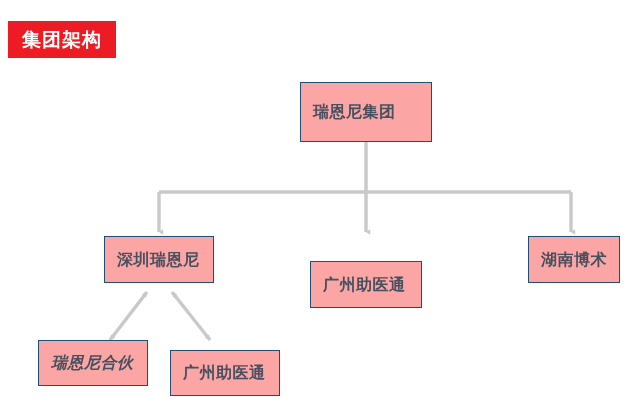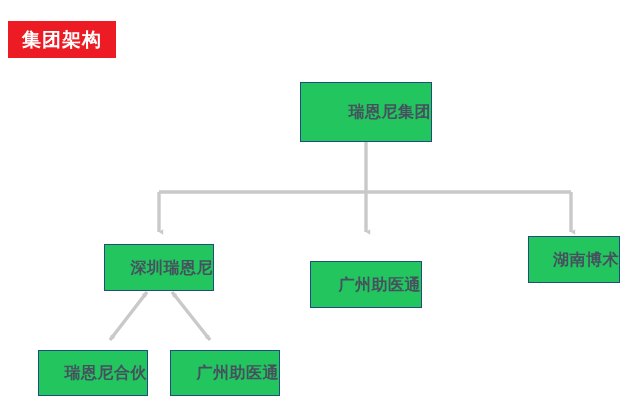--- a/index.html
+++ b/index.html
@@ -53,42 +53,43 @@
     top: 0;
     width: 628px;
     height: 406px;
     pointer-events: none;
   }
 
   
   .node {
     position: absolute;
     box-sizing: border-box;
-    background: #22c55e;
+    background: #fca5a5;
     border: 1.6px solid #1f4e79;
     display: flex;
     align-items: center;
-    justify-content: flex-end;
+    justify-content: flex-start;
     z-index: 2;
+    padding-left: 12px;
   }
   .node-label {
     color: #46505e;
     font-size: 16px;
     font-weight: bold;
     letter-spacing: 0.5px;
     line-height: 1;
     white-space: nowrap;
   }
 
   
   .node-root        { left: 300px; top: 82px;  width: 132px; height: 60px; }
-  .node-shenzhen    { left: 104px; top: 236px; width: 110px; height: 47px; margin-top: 8px; }
+  .node-shenzhen    { left: 104px; top: 236px; width: 110px; height: 47px; }
   .node-guangzhou   { left: 310px; top: 236px; width: 112px; height: 47px; margin-top: 25px; }
   .node-hunan       { left: 528px; top: 236px; width:  92px; height: 47px; }
-  .node-partnership { left:  38px; top: 350px; width: 110px; height: 46px; }
+  .node-partnership { left:  38px; top: 340px; width: 110px; height: 46px; font-style: italic; }
   .node-gzbranch    { left: 170px; top: 350px; width: 110px; height: 46px; }
 </style>
 </head>
 <body>
 
 <div id="org-canvas">
 
   <div class="banner">
     <span class="banner-label">集团架构</span>
   </div>

